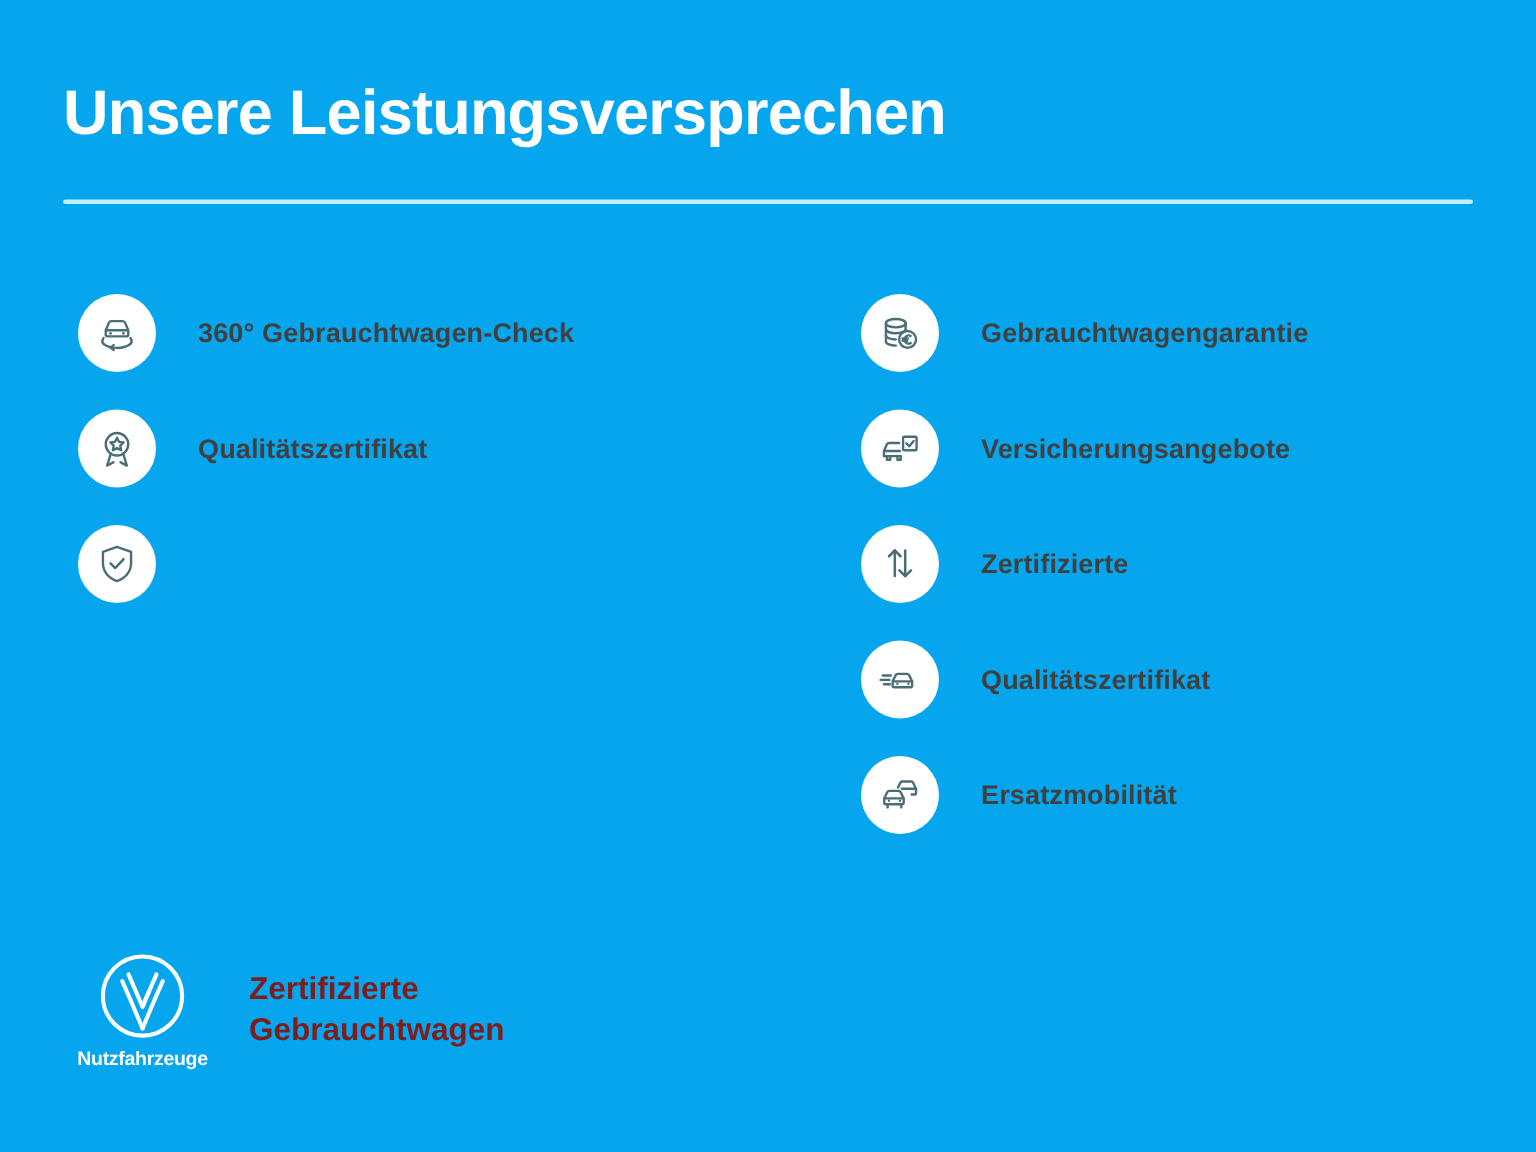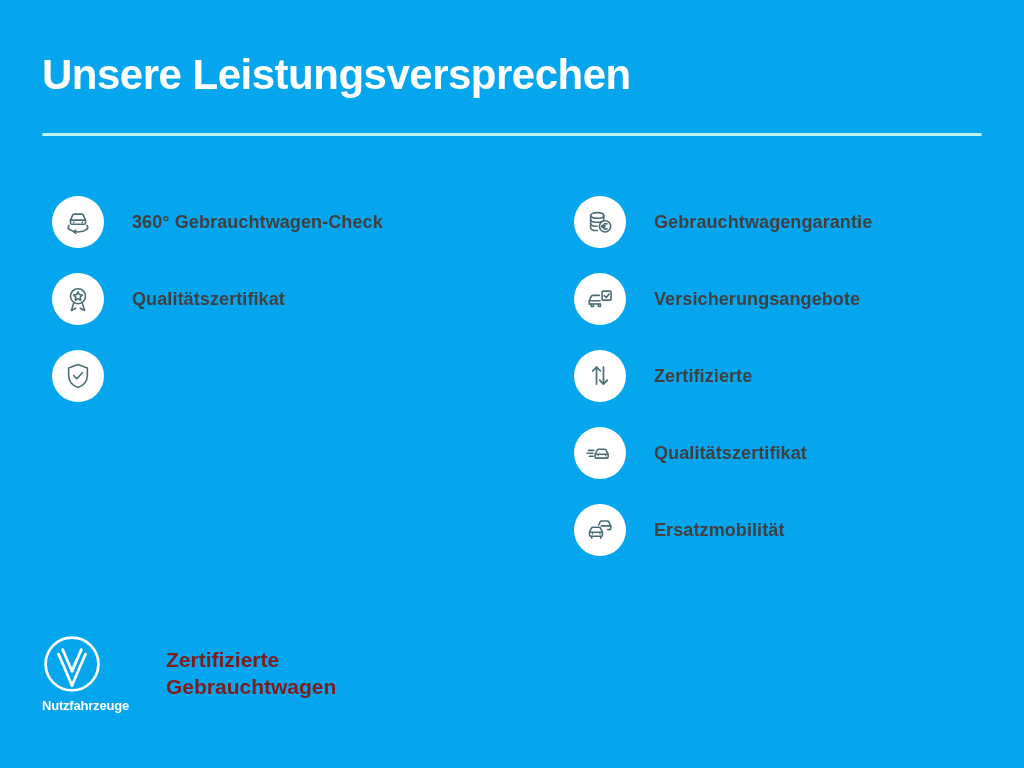--- a/index.html
+++ b/index.html
@@ -76,21 +76,21 @@
   .footer {
     position:absolute;
     left:42px; top:634px;
     display:flex;
     align-items:flex-start;
   }
   .logo-block {
     width:106px;
     display:flex;
     flex-direction:column;
-    align-items:flex-start;
+    align-items:center;
   }
   .vw-mark { width:60px; height:60px; display:block; }
   .logo-sub {
     margin-top:4px;
     font-size:13px;
     font-weight:bold;
     color:#ffffff;
     letter-spacing:-0.2px;
     white-space:nowrap;
   }

